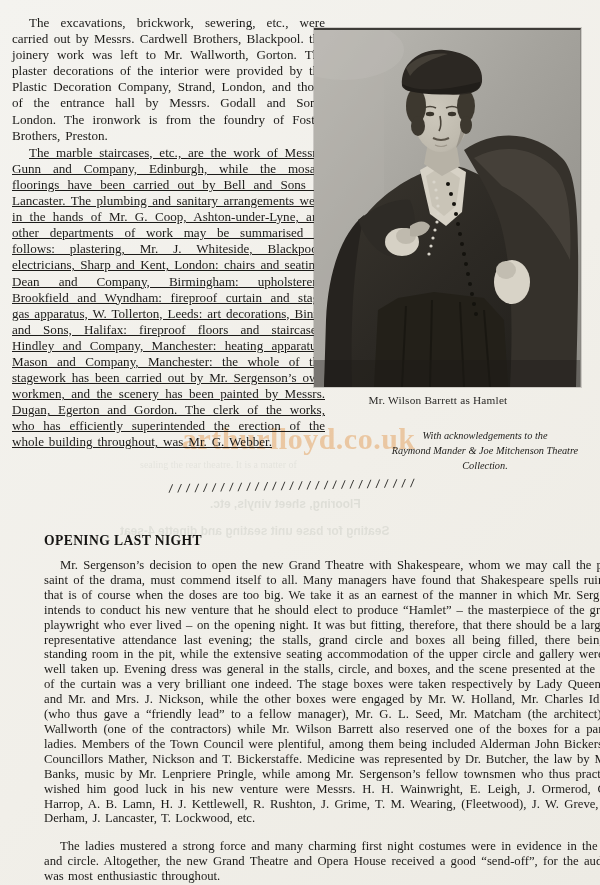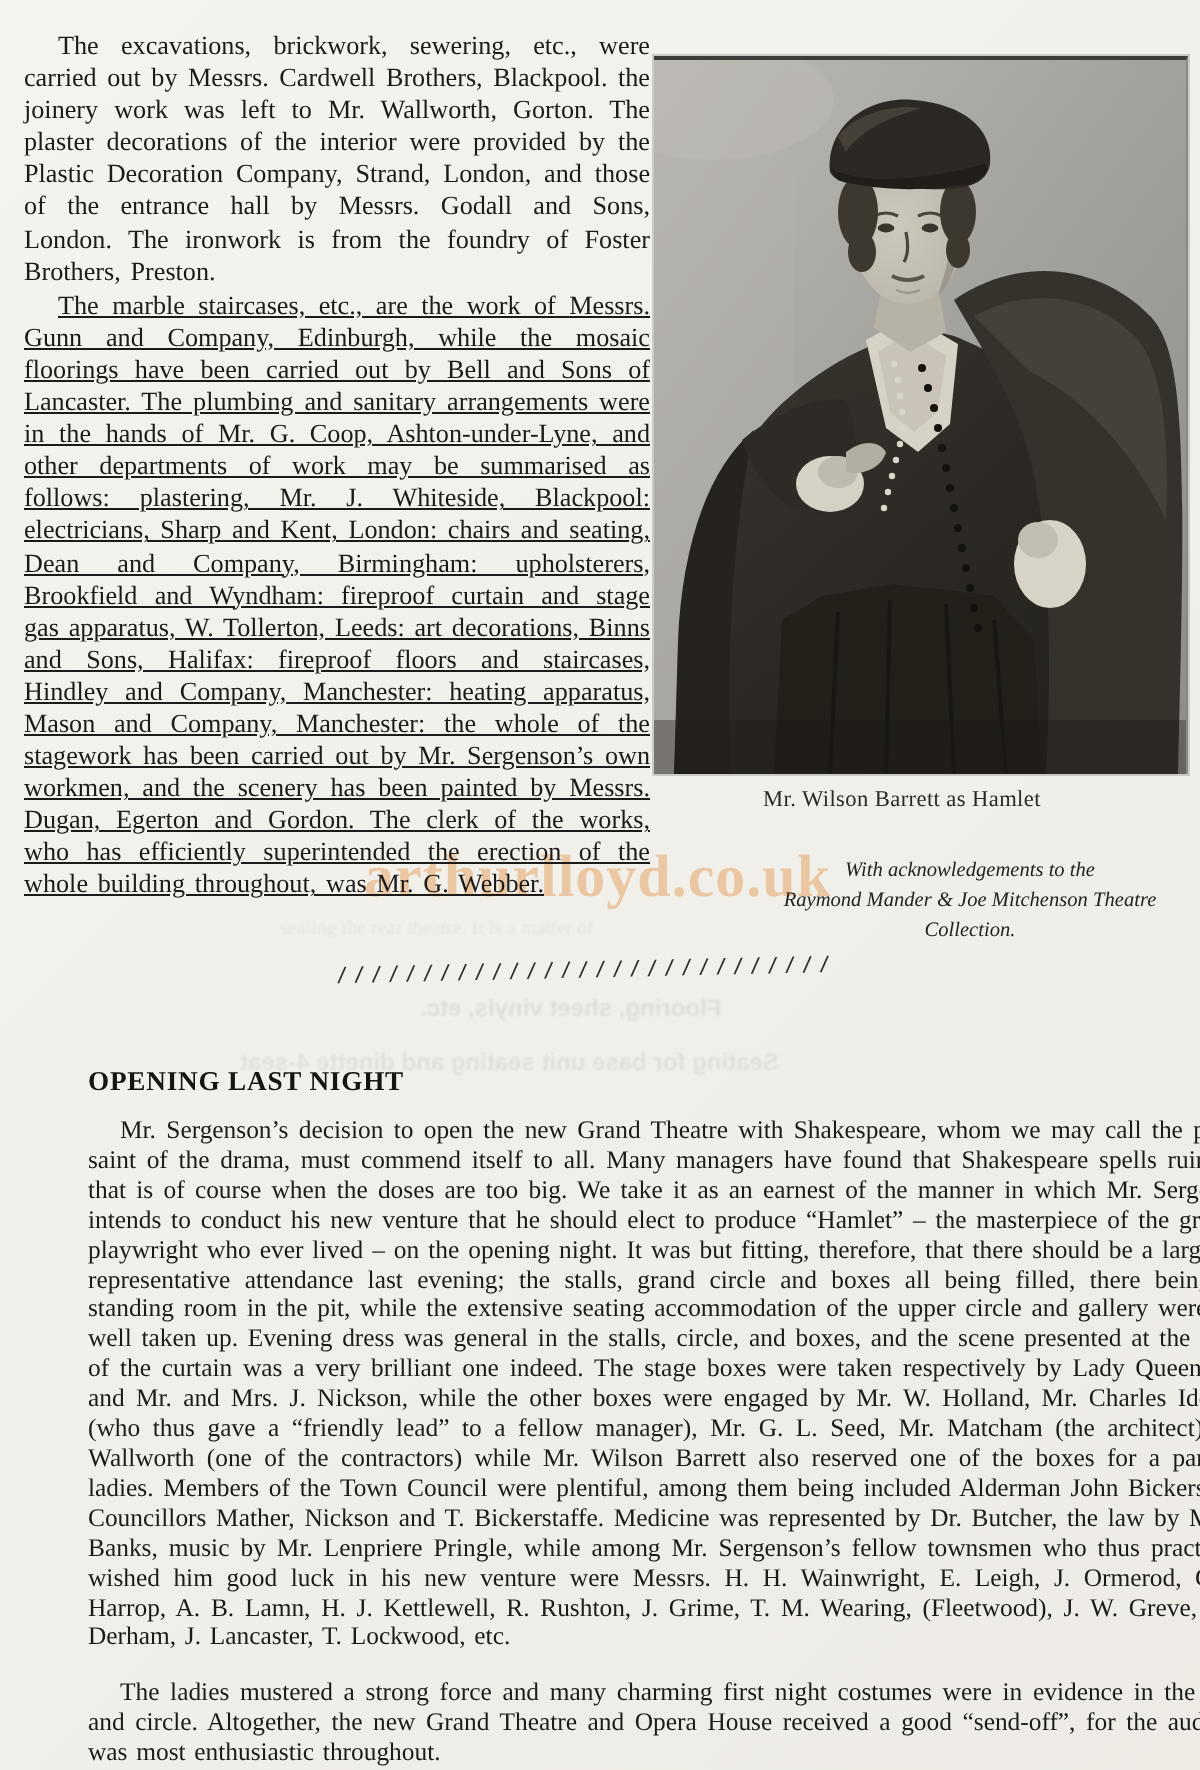--- a/index.html
+++ b/index.html
@@ -12,21 +12,21 @@
   .page{position:absolute;inset:0;}
   
   .left-col{
     position:absolute;left:12px;top:15px;width:313px;
     font-size:13.1px;line-height:16.1px;text-align:justify;
     word-spacing:1.6px;z-index:2;
   }
   .left-col p{margin:0;text-indent:17px;}
   .left-col p + p{margin-top:1px;text-decoration:underline;}
   
-  .photo-block{position:absolute;left:327px;top:28px;width:248px;z-index:2;}
+  .photo-block{position:absolute;left:314px;top:28px;width:248px;z-index:2;}
   .photo-frame{
     width:266px;height:357px;overflow:hidden;
     border-top:2px solid #3e3c38;border-right:1px solid #8a8883;
     box-shadow:0 0 0 1px rgba(90,88,84,.25);
     background:#a3a19c;
   }
   .photo-frame svg{display:block;}
   .photo-caption{
     margin-top:7px;text-align:center;font-size:11.3px;color:#2a2927;
     letter-spacing:.2px;

